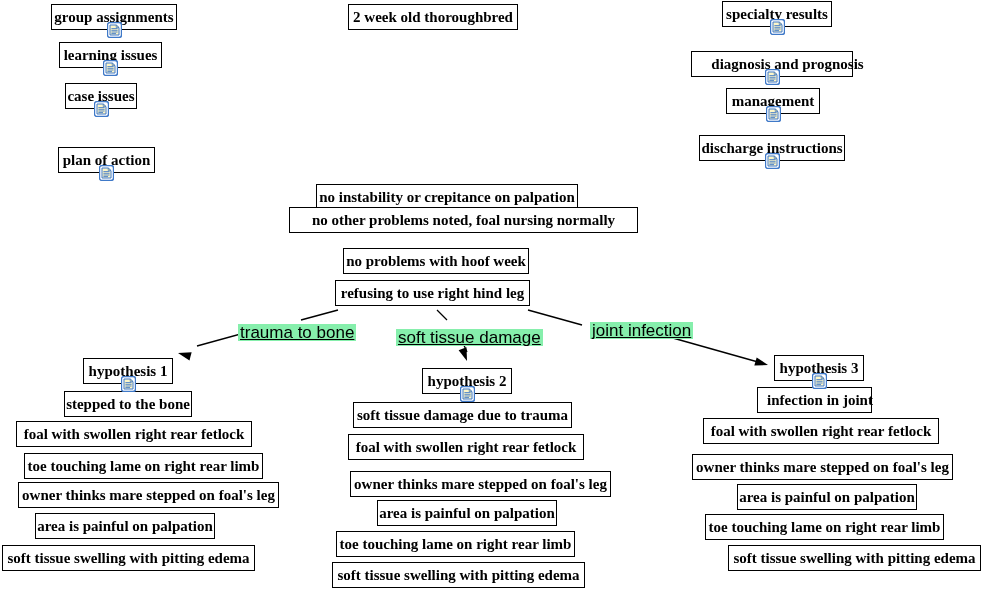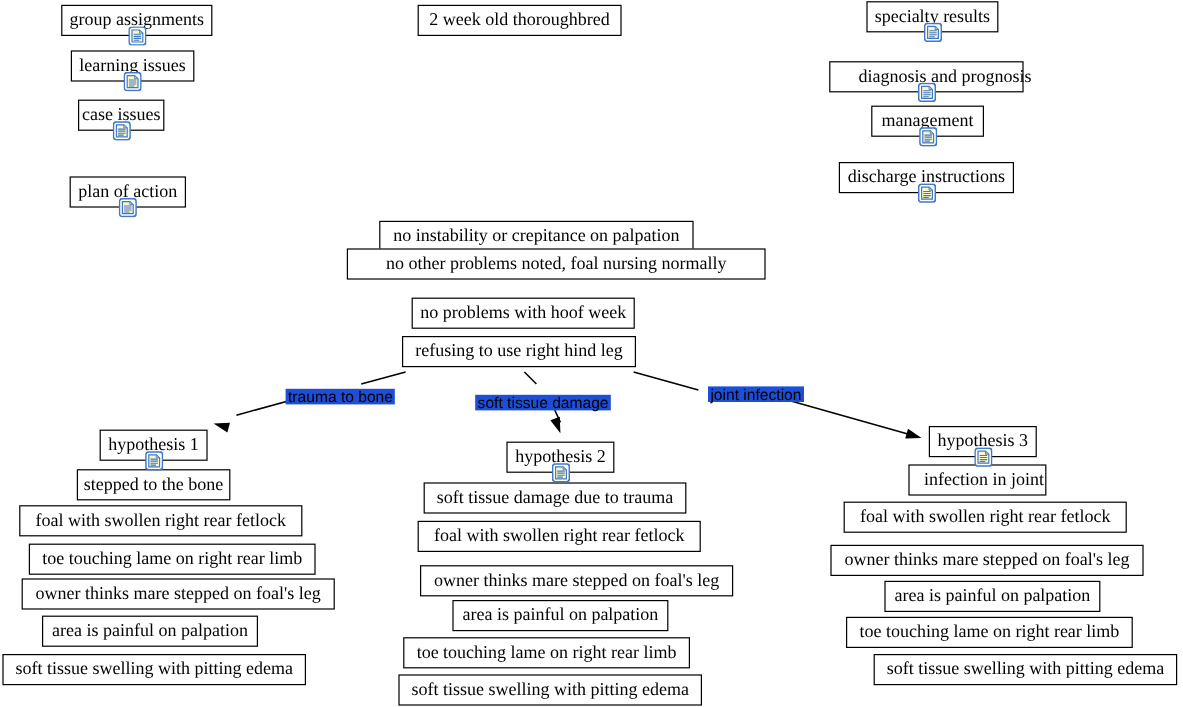--- a/index.html
+++ b/index.html
@@ -36,30 +36,32 @@
     color: #000000;
     font-family: "Liberation Serif", "DejaVu Serif", serif;
     font-size: 15px;
     line-height: 1;
     white-space: nowrap;
     display: flex;
     align-items: center;
     justify-content: center;
     padding: 0 5px;
     height: 24px;
+    font-weight: bold;
   }
   .edge-label {
     position: absolute;
     font-family: "Liberation Sans", "DejaVu Sans", sans-serif;
-    font-size: 13px;
+    font-size: 17px;
     line-height: 1;
     color: #000000;
     white-space: nowrap;
-    background: #1d4ed8;
+    background: #86efac;
     padding: 0 2px;
+    text-decoration: underline;
   }
   
   .doc-icon {
     position: absolute;
     width: 15px;
     height: 16px;
     z-index: 5;
     pointer-events: auto;
   }
   .doc-icon svg { display: block; }

